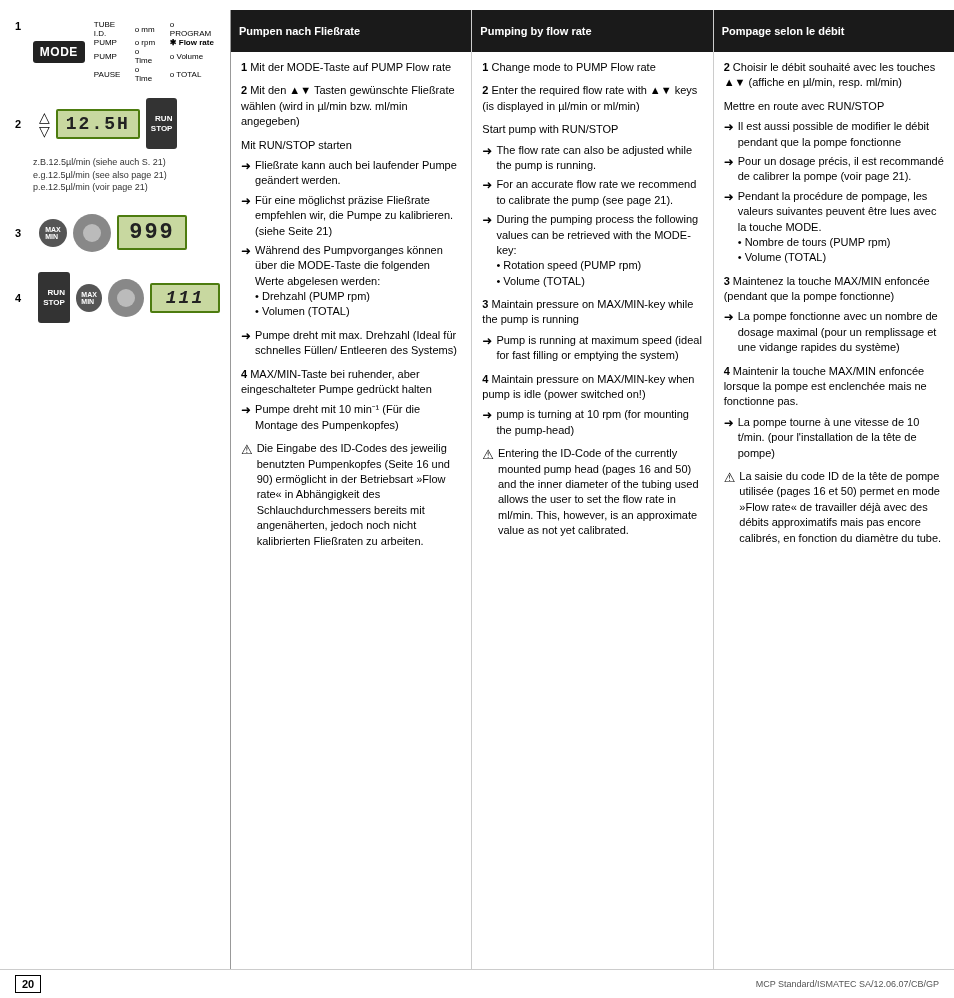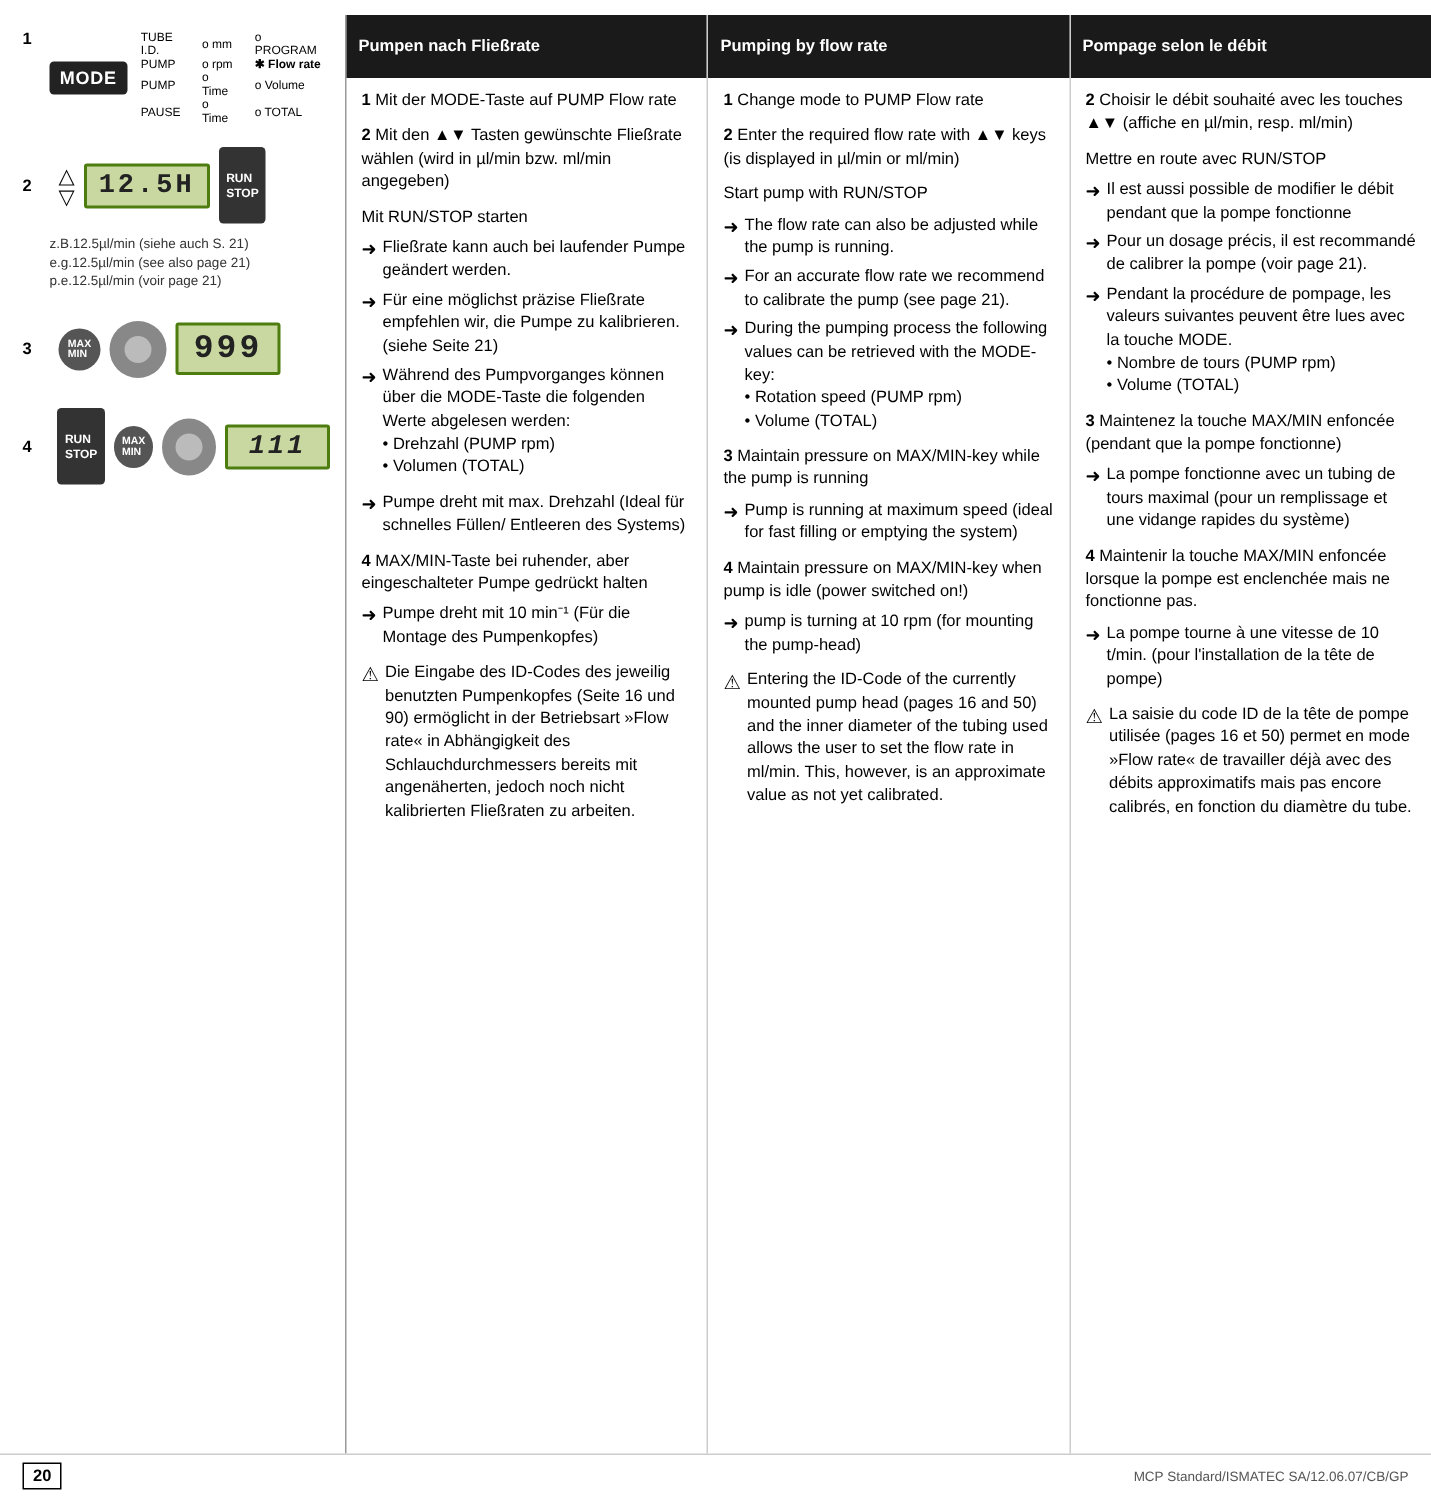--- a/index.html
+++ b/index.html
@@ -142,21 +142,21 @@
       text-align: center;
     }
 
     .run-stop-btn {
       background: #333;
       color: #fff;
       border-radius: 3px;
       padding: 16px 5px;
       font-size: 8px;
       font-weight: bold;
-      text-align: left;
+      text-align: right;
       line-height: 1.2;
     }
 
     .max-min-btn {
       background: #555;
       color: #fff;
       border-radius: 50%;
       width: 28px;
       height: 28px;
       font-size: 7px;
@@ -451,21 +451,21 @@
               <span>Pendant la procédure de pompage, les valeurs suivantes peuvent être lues avec la touche MODE.<br>• Nombre de tours (PUMP rpm)<br>• Volume (TOTAL)</span>
             </div>
           </div>
         </div>
 
         <div class="step-section">
           <p><span class="step-num">3 </span>Maintenez la touche MAX/MIN enfoncée (pendant que la pompe fonctionne)</p>
           <div class="bullet-section">
             <div class="bullet-item">
               <span class="arrow">➜</span>
-              <span>La pompe fonctionne avec un tubing de tours maximal (pour un remplissage et une vidange rapides du système)</span>
+              <span>La pompe fonctionne avec un nombre de dosage maximal (pour un remplissage et une vidange rapides du système)</span>
             </div>
           </div>
         </div>
 
         <div class="step-section">
           <p><span class="step-num">4 </span>Maintenir la touche MAX/MIN enfoncée lorsque la pompe est enclenchée mais ne fonctionne pas.</p>
           <div class="bullet-section">
             <div class="bullet-item">
               <span class="arrow">➜</span>
               <span>La pompe tourne à une vitesse de 10 t/min. (pour l'installation de la tête de pompe)</span>

